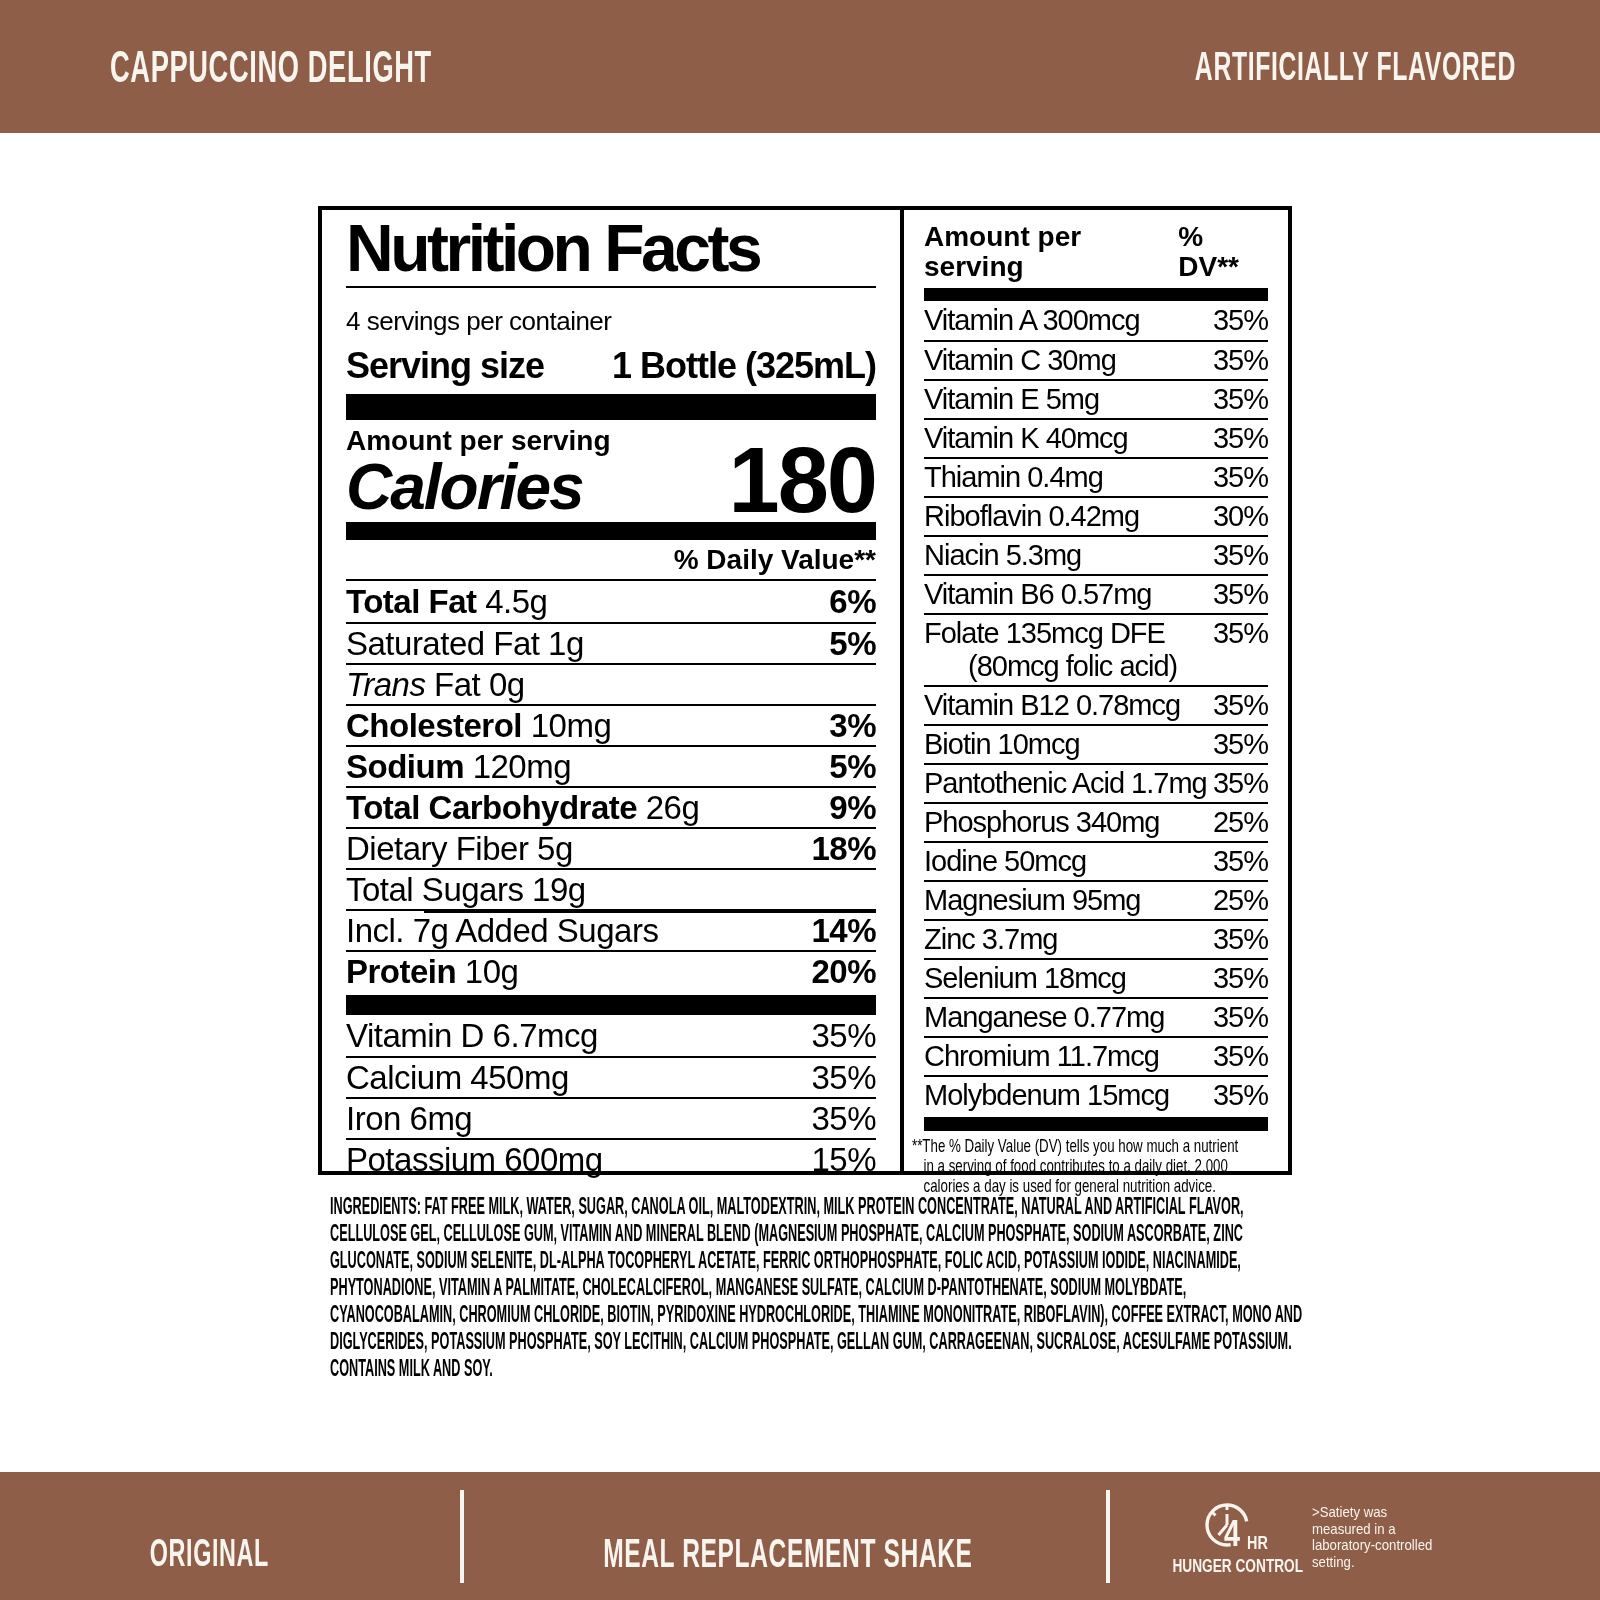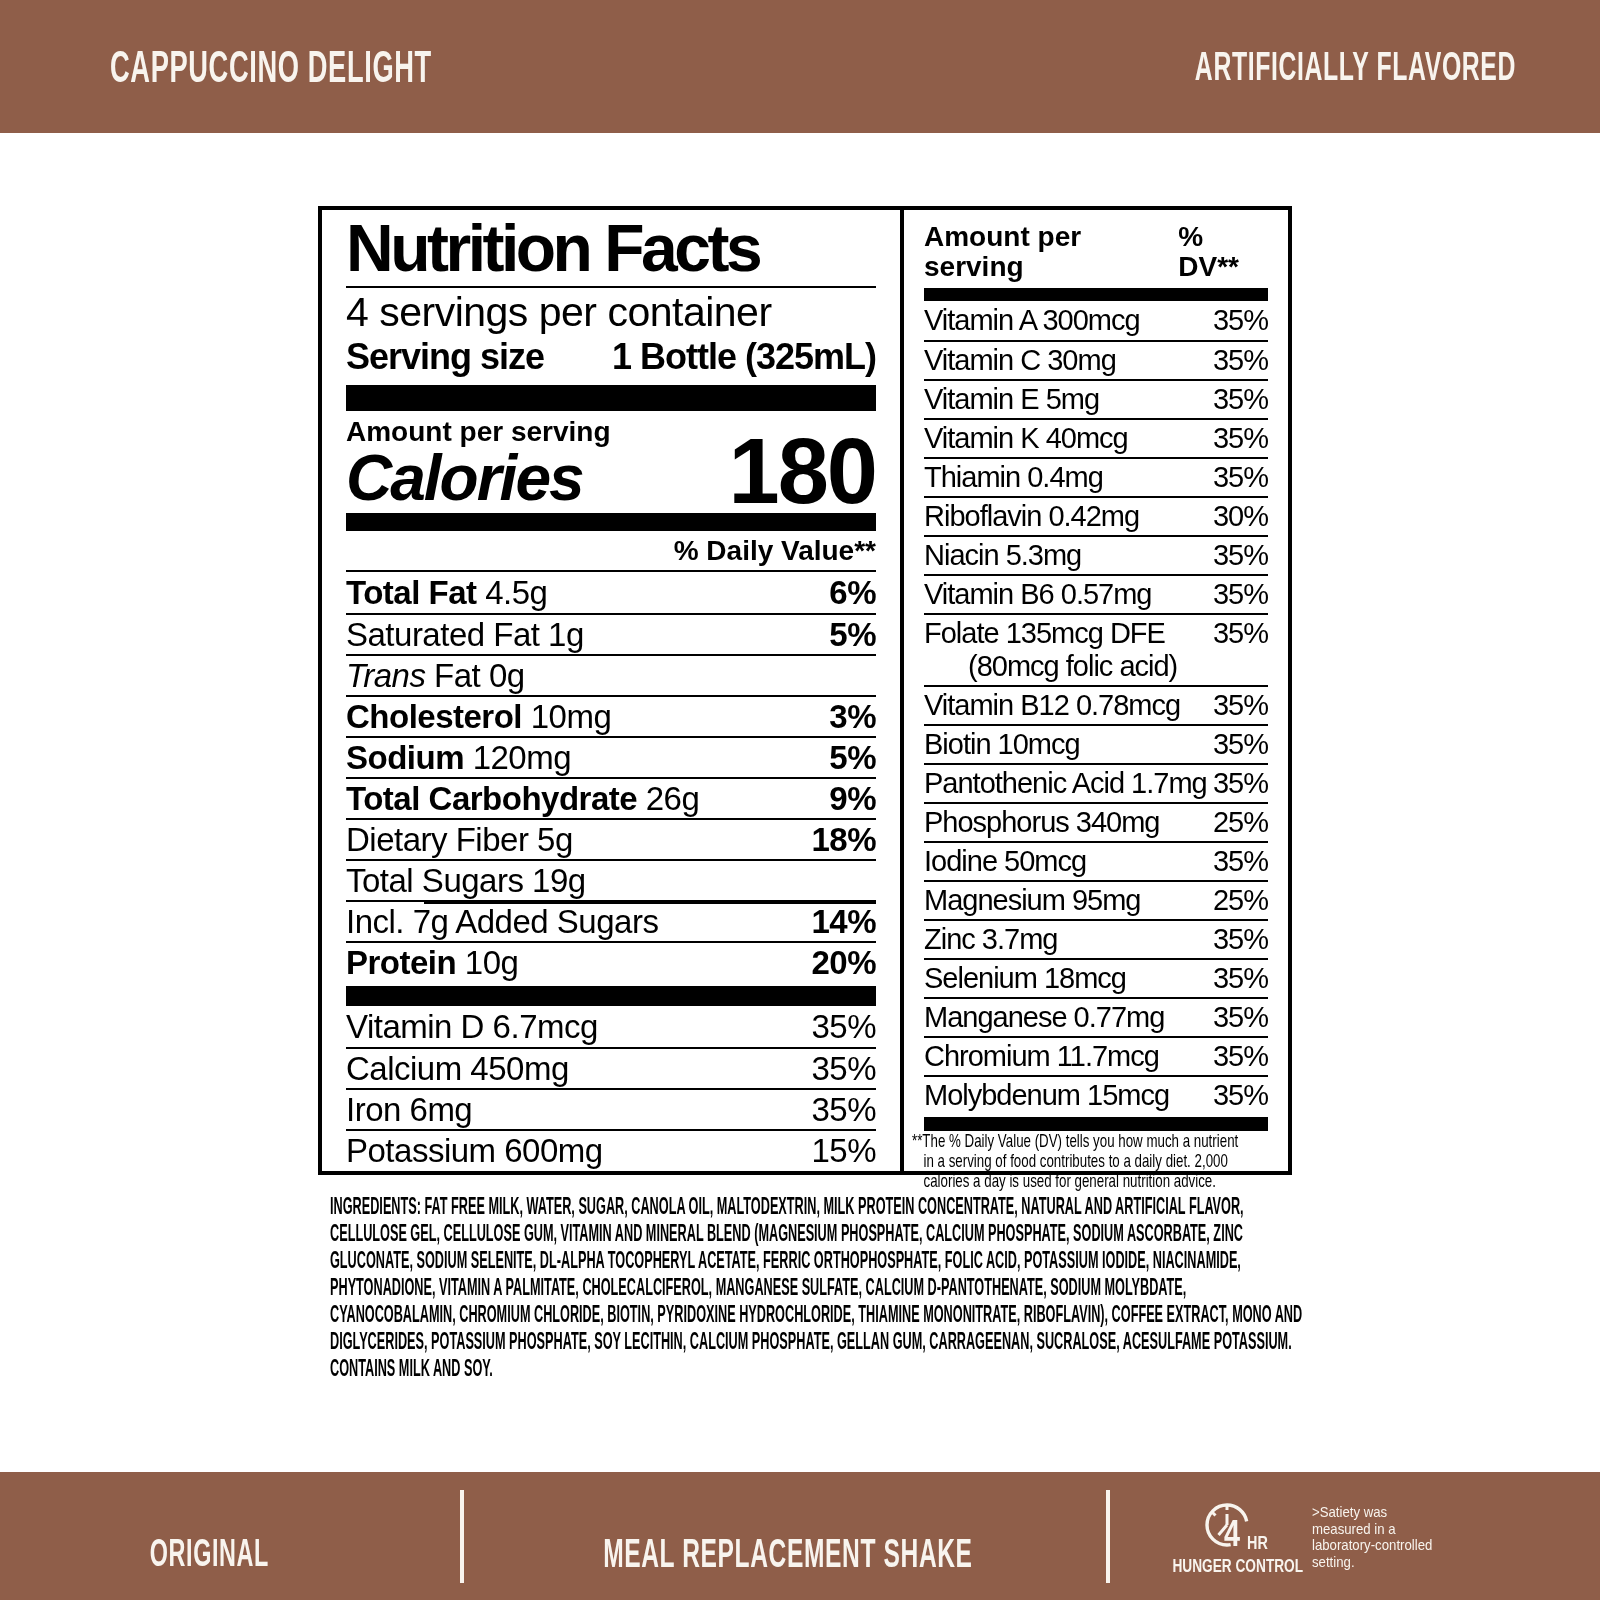--- a/index.html
+++ b/index.html
@@ -16,21 +16,21 @@
 
   
   .nf{position:absolute;left:318px;top:206px;width:974px;height:969px;border:4px solid #000;
       box-sizing:border-box;background:#fff;}
   .nf-left{position:absolute;left:0;top:0;bottom:0;width:582px;border-right:4px solid #000;
       box-sizing:border-box;padding:6px 24px 0;}
   .nf-right{position:absolute;left:582px;right:0;top:0;bottom:0;box-sizing:border-box;padding:6px 20px 0;}
 
   .nf-title{font-size:66px;font-weight:bold;letter-spacing:-3.5px;line-height:64px;
       padding-bottom:6px;border-bottom:2px solid #000;white-space:nowrap;}
-  .nf-servings{font-size:41px;line-height:46px;padding-top:1px;letter-spacing:-0.5px;}
+  .nf-servings{font-size:26px;line-height:46px;padding-top:10px;letter-spacing:-0.5px;}
   .nf-ss{display:flex;font-size:36px;line-height:44px;font-weight:bold;letter-spacing:-1px;}
   .nf-ss .val{margin-left:auto;}
   .bar-a{height:26px;background:#000;margin-top:6px;}
   .nf-aps{font-size:28px;font-weight:bold;line-height:30px;margin-top:6px;}
   .nf-cal{display:flex;align-items:flex-end;height:60px;}
   .nf-cal .word{font-size:64px;font-weight:bold;letter-spacing:-2px;line-height:58px;font-style:italic;}
   .nf-cal .num{margin-left:auto;font-size:92px;font-weight:bold;letter-spacing:-2px;line-height:72px;}
   .bar-b{height:18px;background:#000;margin-top:6px;}
   .nf-dvh{font-size:28px;font-weight:bold;text-align:right;line-height:26px;
       padding:7px 0 6px;border-bottom:2px solid #000;}
@@ -47,21 +47,21 @@
   .pr{border-top:none;position:relative;}
   .pr::before{content:"";position:absolute;left:78px;right:0;top:0;height:2px;background:#000;}
   .bar-c{height:20px;background:#000;margin-top:4px;}
 
   .rc-h{display:flex;font-size:28px;font-weight:bold;line-height:30px;padding:6px 0;}
   .rc-h .right{margin-left:auto;}
   .bar-d{height:13px;background:#000;}
   .rcrows .nrow{min-height:39px;font-size:29px;line-height:33px;letter-spacing:-1px;padding:2px 0;}
   .t2{flex-basis:100%;padding-left:44px;}
   .bar-e{height:14px;background:#000;margin-top:3px;}
-  .fnote{margin-left:-12px;}
+  .fnote{padding-top:5px;margin-left:-12px;}
   .fnote .ln{font-size:18.5px;line-height:20px;white-space:nowrap;
       transform:scaleX(0.72);transform-origin:left top;}
   .fnote .ln:nth-child(n+2){padding-left:16px;}
 
   
   .ingr{position:absolute;left:330px;top:1193px;width:1260px;}
   .ingr .ln{white-space:nowrap;font-weight:bold;font-size:23.5px;line-height:27px;
       transform:scaleX(0.54);transform-origin:left top;}
 
   

